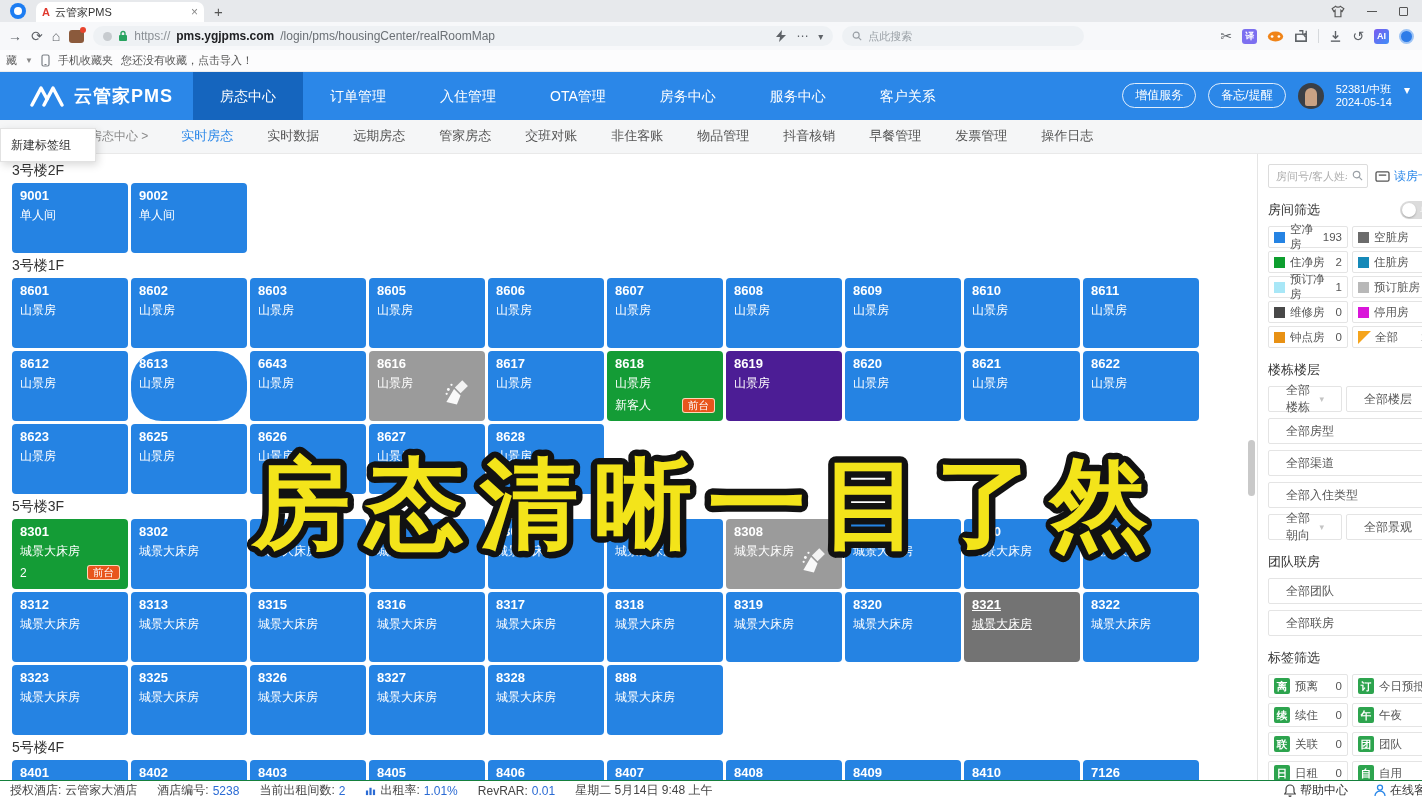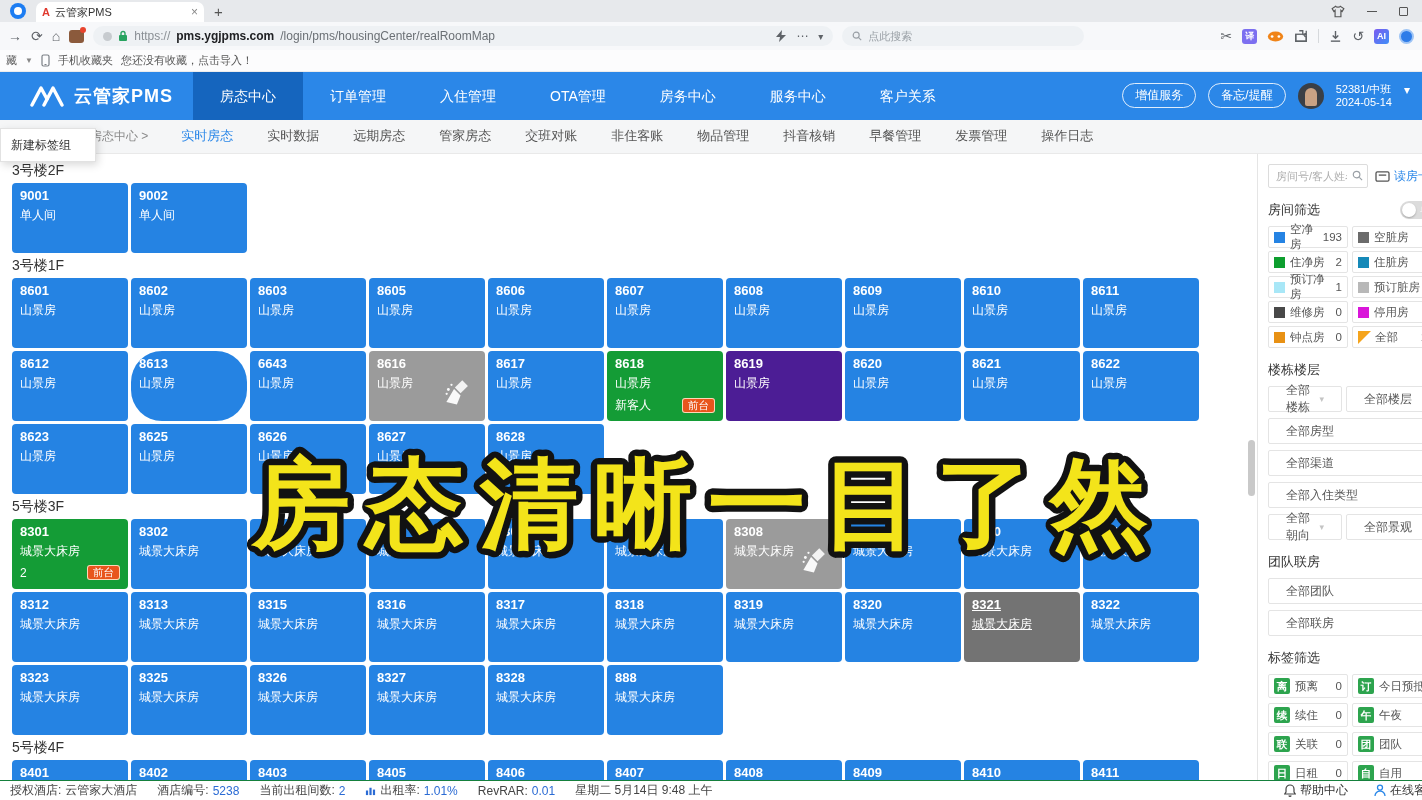--- a/index.html
+++ b/index.html
@@ -512,21 +512,21 @@
         <div class="tile" style="background: rgb(37, 131, 227);">
           <div class="t-num">8408</div>
         </div>
         <div class="tile" style="background: rgb(37, 131, 227);">
           <div class="t-num">8409</div>
         </div>
         <div class="tile" style="background: rgb(37, 131, 227);">
           <div class="t-num">8410</div>
         </div>
         <div class="tile" style="background: rgb(37, 131, 227);">
-          <div class="t-num">8411</div>
+          <div class="t-num">7126</div>
         </div>
       </div>
     </div>
   <div class="sidebar">
     <div class="sb-inner">
       <div class="srow">
         <span class="search-wrap">
           <input placeholder="房间号/客人姓名" style="">
           <svg width="11" height="11" viewBox="0 0 12 12">
               <circle cx="5" cy="5" r="3.6" fill="none" stroke="#9aa0a6" stroke-width="1.3"></circle>

